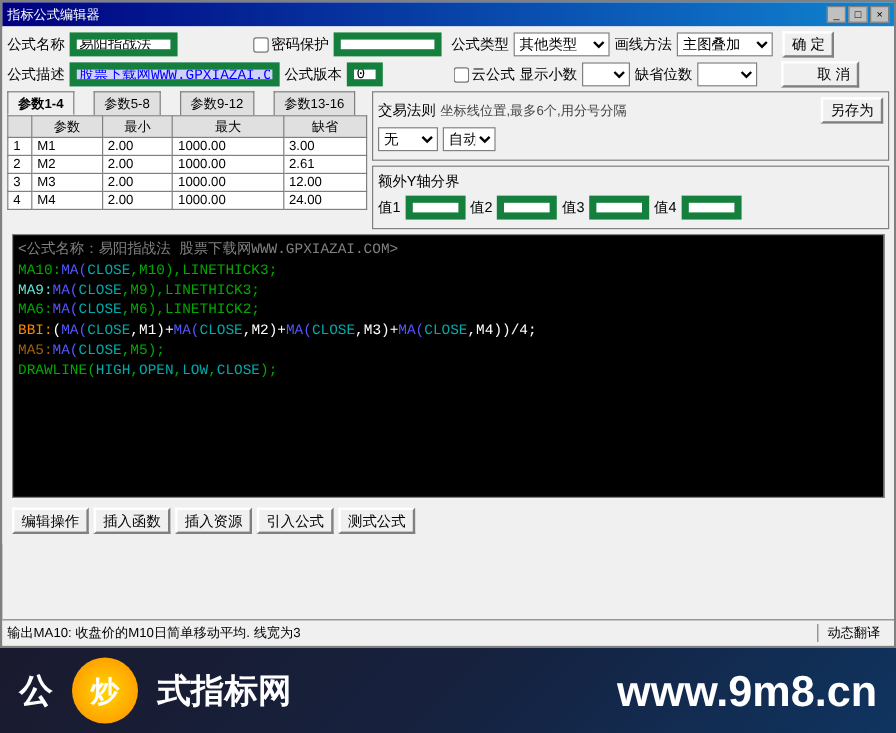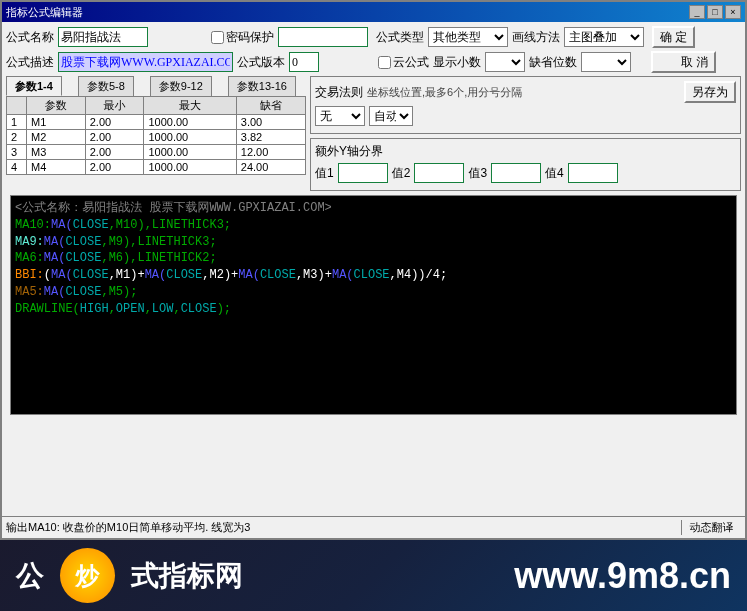--- a/index.html
+++ b/index.html
@@ -63,24 +63,24 @@
       gap: 4px;
     }
 
     .label {
       white-space: nowrap;
       font-size: 12px;
     }
 
     input[type="text"] {
       height: 20px;
-      border: 1px solid #15803d;
+      border: 6px solid #15803d;
       background: white;
       font-size: 12px;
-      font-family: Liberation Serif, serif;
+      font-family: Liberation Mono, monospace;
       padding: 0 2px;
     }
 
     .checkbox-label {
       display: flex;
       align-items: center;
       gap: 2px;
       white-space: nowrap;
       padding-left: 47px;
     }
@@ -356,21 +356,21 @@
       <td>M1</td>
       <td>2.00</td>
       <td>1000.00</td>
       <td>3.00</td>
     </tr>
               <tr>
       <td>2</td>
       <td>M2</td>
       <td>2.00</td>
       <td>1000.00</td>
-      <td>3.82</td>
+      <td>2.61</td>
     </tr>
               <tr>
       <td>3</td>
       <td>M3</td>
       <td>2.00</td>
       <td>1000.00</td>
       <td>12.00</td>
     </tr>
               <tr>
       <td>4</td>
@@ -420,20 +420,27 @@
     <div class="code-area" id="code-area">
     <div class="code-line code-comment">&lt;公式名称：易阳指战法 股票下载网WWW.GPXIAZAI.COM&gt;</div>
         <div class="code-line"><span style="color: rgb(0, 170, 0);">MA10:</span><span style="color: rgb(85, 85, 255);">MA(</span><span style="color: rgb(0, 170, 170);">CLOSE</span><span style="color: rgb(0, 170, 0);">,M10),LINETHICK3;</span></div>
         <div class="code-line"><span style="color: #5eead4;">MA9:</span><span style="color: rgb(85, 85, 255);">MA(</span><span style="color: rgb(0, 170, 170);">CLOSE</span><span style="color: rgb(0, 170, 0);">,M9),LINETHICK3;</span></div>
         <div class="code-line"><span style="color: rgb(0, 170, 0);">MA6:</span><span style="color: rgb(85, 85, 255);">MA(</span><span style="color: rgb(0, 170, 170);">CLOSE</span><span style="color: rgb(0, 170, 0);">,M6),LINETHICK2;</span></div>
         <div class="code-line"><span style="color: rgb(255, 136, 0);">BBI:</span><span style="color: rgb(255, 255, 255);">(</span><span style="color: rgb(85, 85, 255);">MA(</span><span style="color: rgb(0, 170, 170);">CLOSE</span><span style="color: rgb(255, 255, 255);">,M1)+</span><span style="color: rgb(85, 85, 255);">MA(</span><span style="color: rgb(0, 170, 170);">CLOSE</span><span style="color: rgb(255, 255, 255);">,M2)+</span><span style="color: rgb(85, 85, 255);">MA(</span><span style="color: rgb(0, 170, 170);">CLOSE</span><span style="color: rgb(255, 255, 255);">,M3)+</span><span style="color: rgb(85, 85, 255);">MA(</span><span style="color: rgb(0, 170, 170);">CLOSE</span><span style="color: rgb(255, 255, 255);">,M4))/4;</span></div>
         <div class="code-line"><span style="color: #a16207;">MA5:</span><span style="color: rgb(85, 85, 255);">MA(</span><span style="color: rgb(0, 170, 170);">CLOSE</span><span style="color: rgb(0, 170, 0);">,M5);</span></div>
         <div class="code-line"><span style="color: rgb(0, 170, 0);">DRAWLINE(</span><span style="color: rgb(0, 170, 170);">HIGH</span><span style="color: rgb(0, 170, 0);">,</span><span style="color: rgb(0, 170, 170);">OPEN</span><span style="color: rgb(0, 170, 0);">,</span><span style="color: rgb(0, 170, 170);">LOW</span><span style="color: rgb(0, 170, 0);">,</span><span style="color: rgb(0, 170, 170);">CLOSE</span><span style="color: rgb(0, 170, 0);">);</span></div>
       </div>
 
+    <div class="bottom-toolbar">
+      <button class="btn">编辑操作</button>
+      <button class="btn">插入函数</button>
+      <button class="btn">插入资源</button>
+      <button class="btn">引入公式</button>
+      <button class="btn">测式公式</button>
+    </div>
   </div>
 
   <div class="status-bar">
     <span class="status-text">输出MA10: 收盘价的M10日简单移动平均. 线宽为3</span>
     <span class="status-right">动态翻译</span>
   </div>
 </div>
 
 <div class="watermark">
   <span style="font-size:28px;font-weight:bold;color:white;">公</span>

